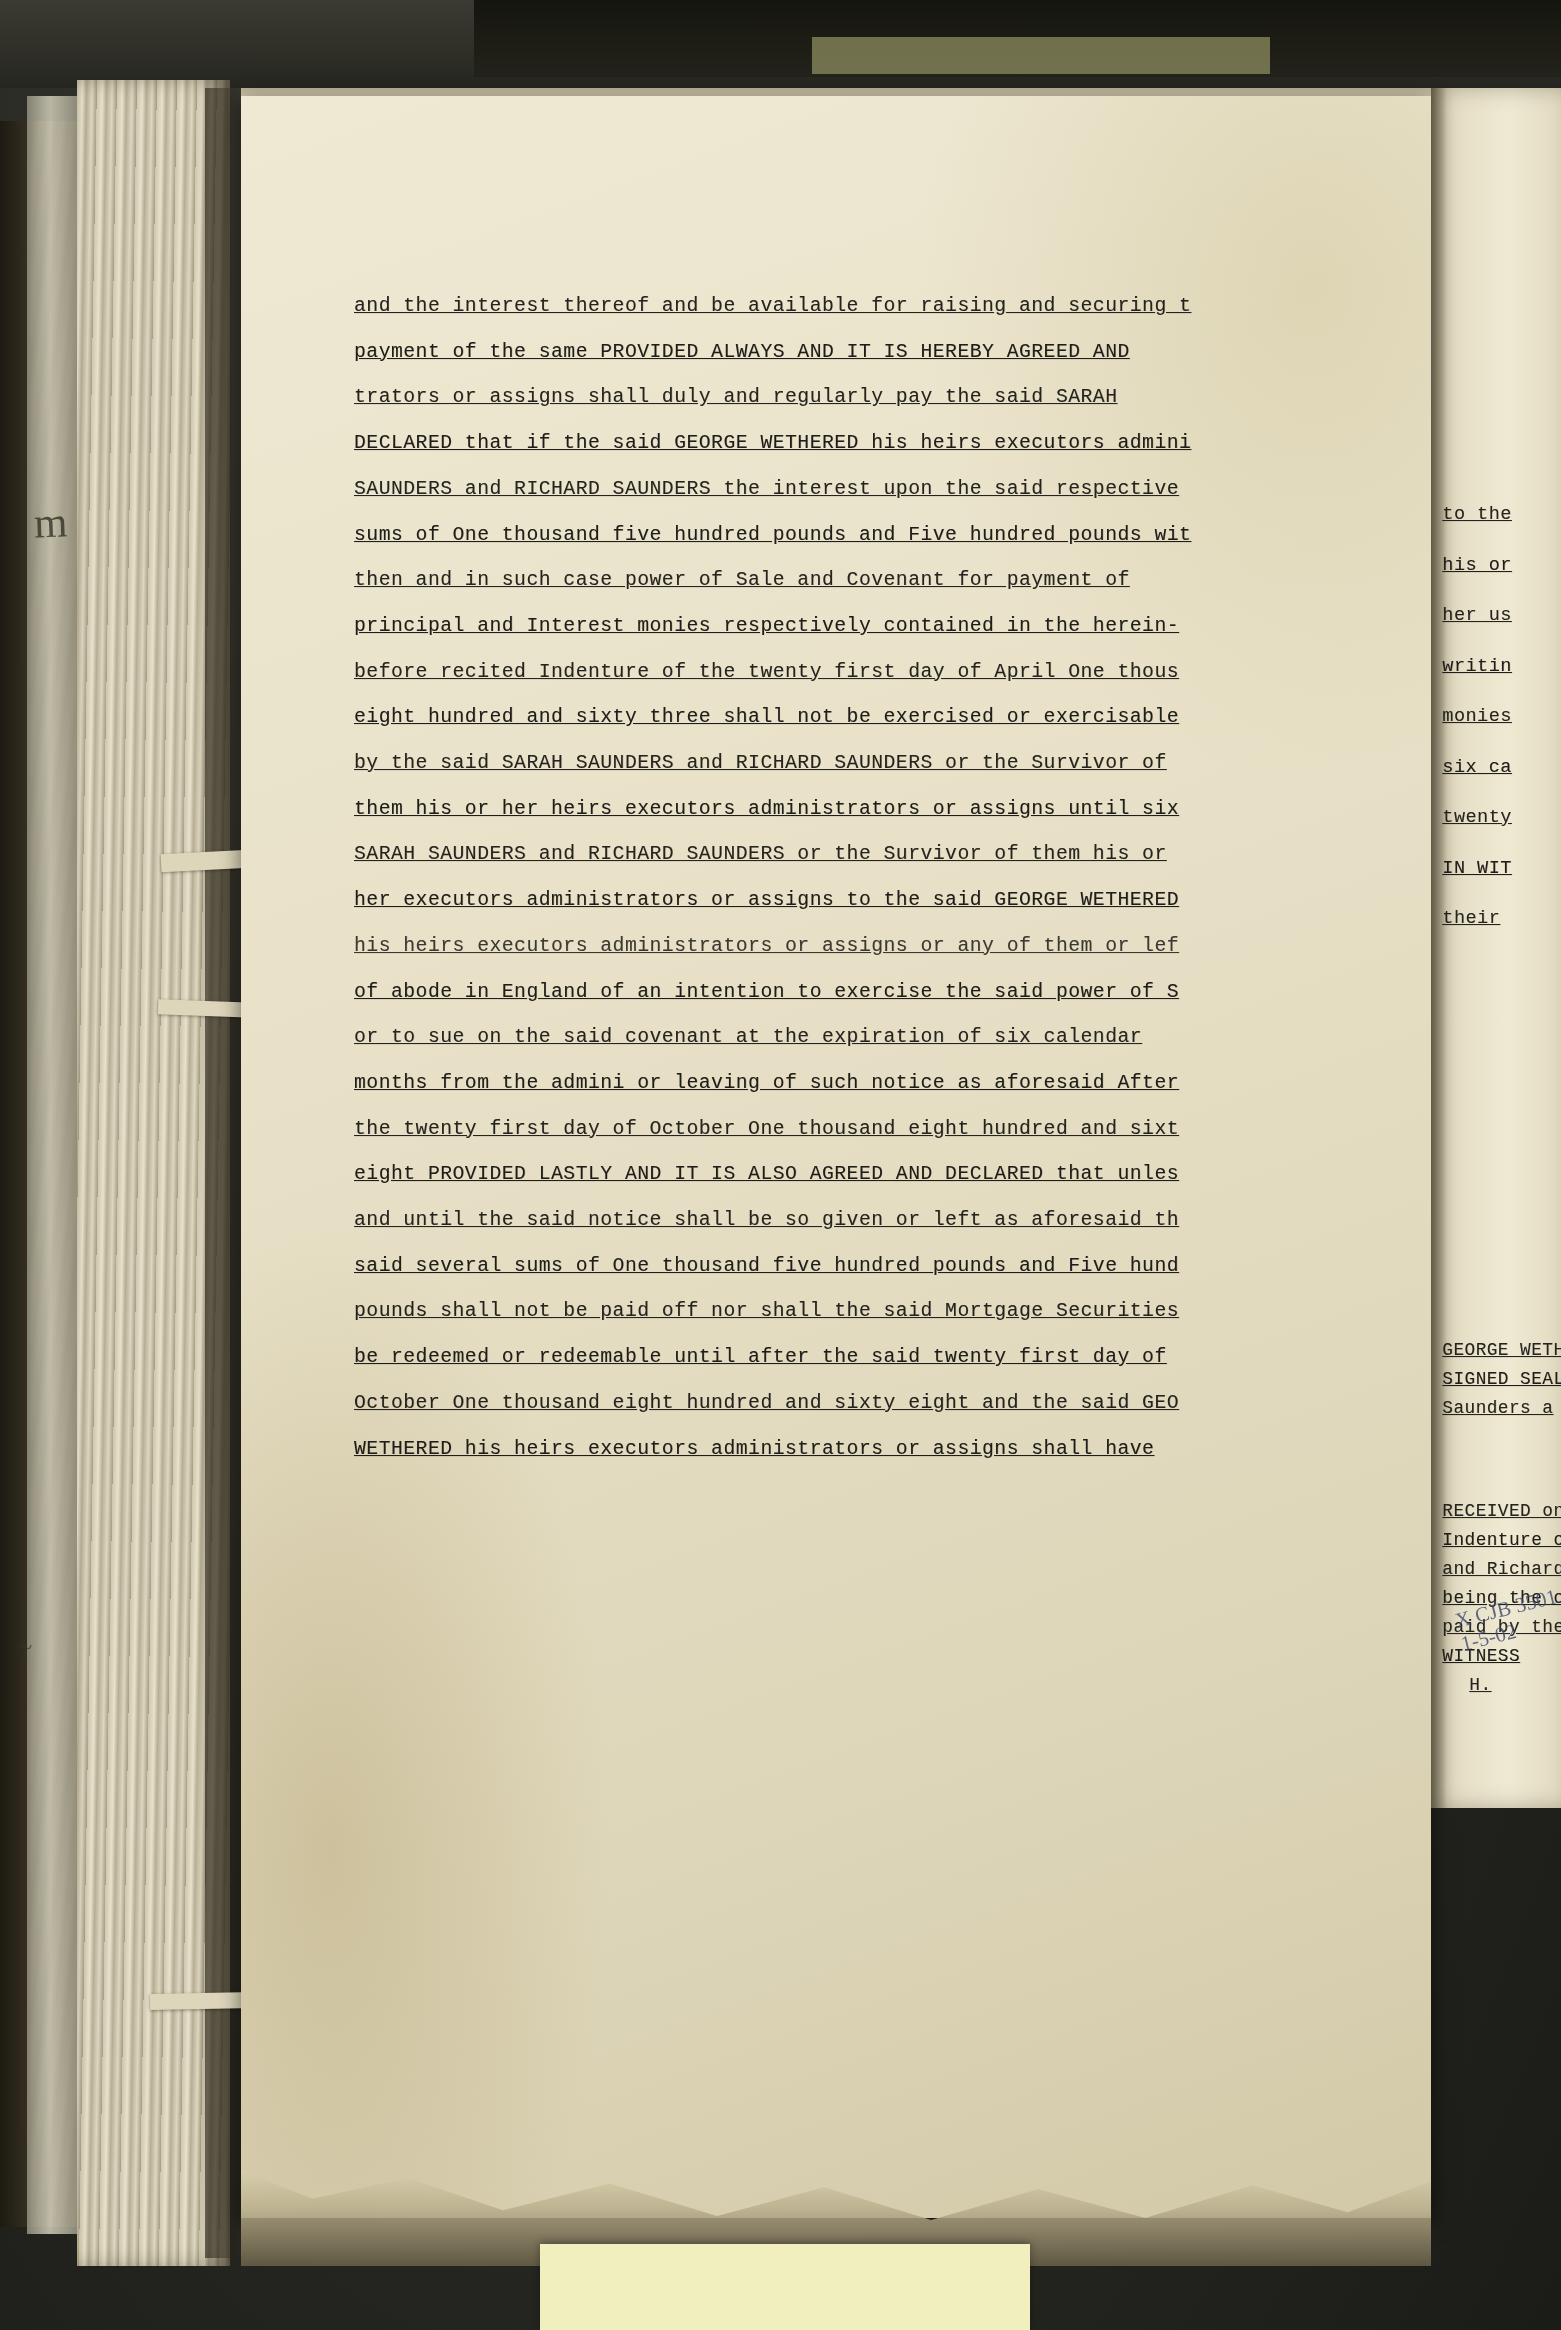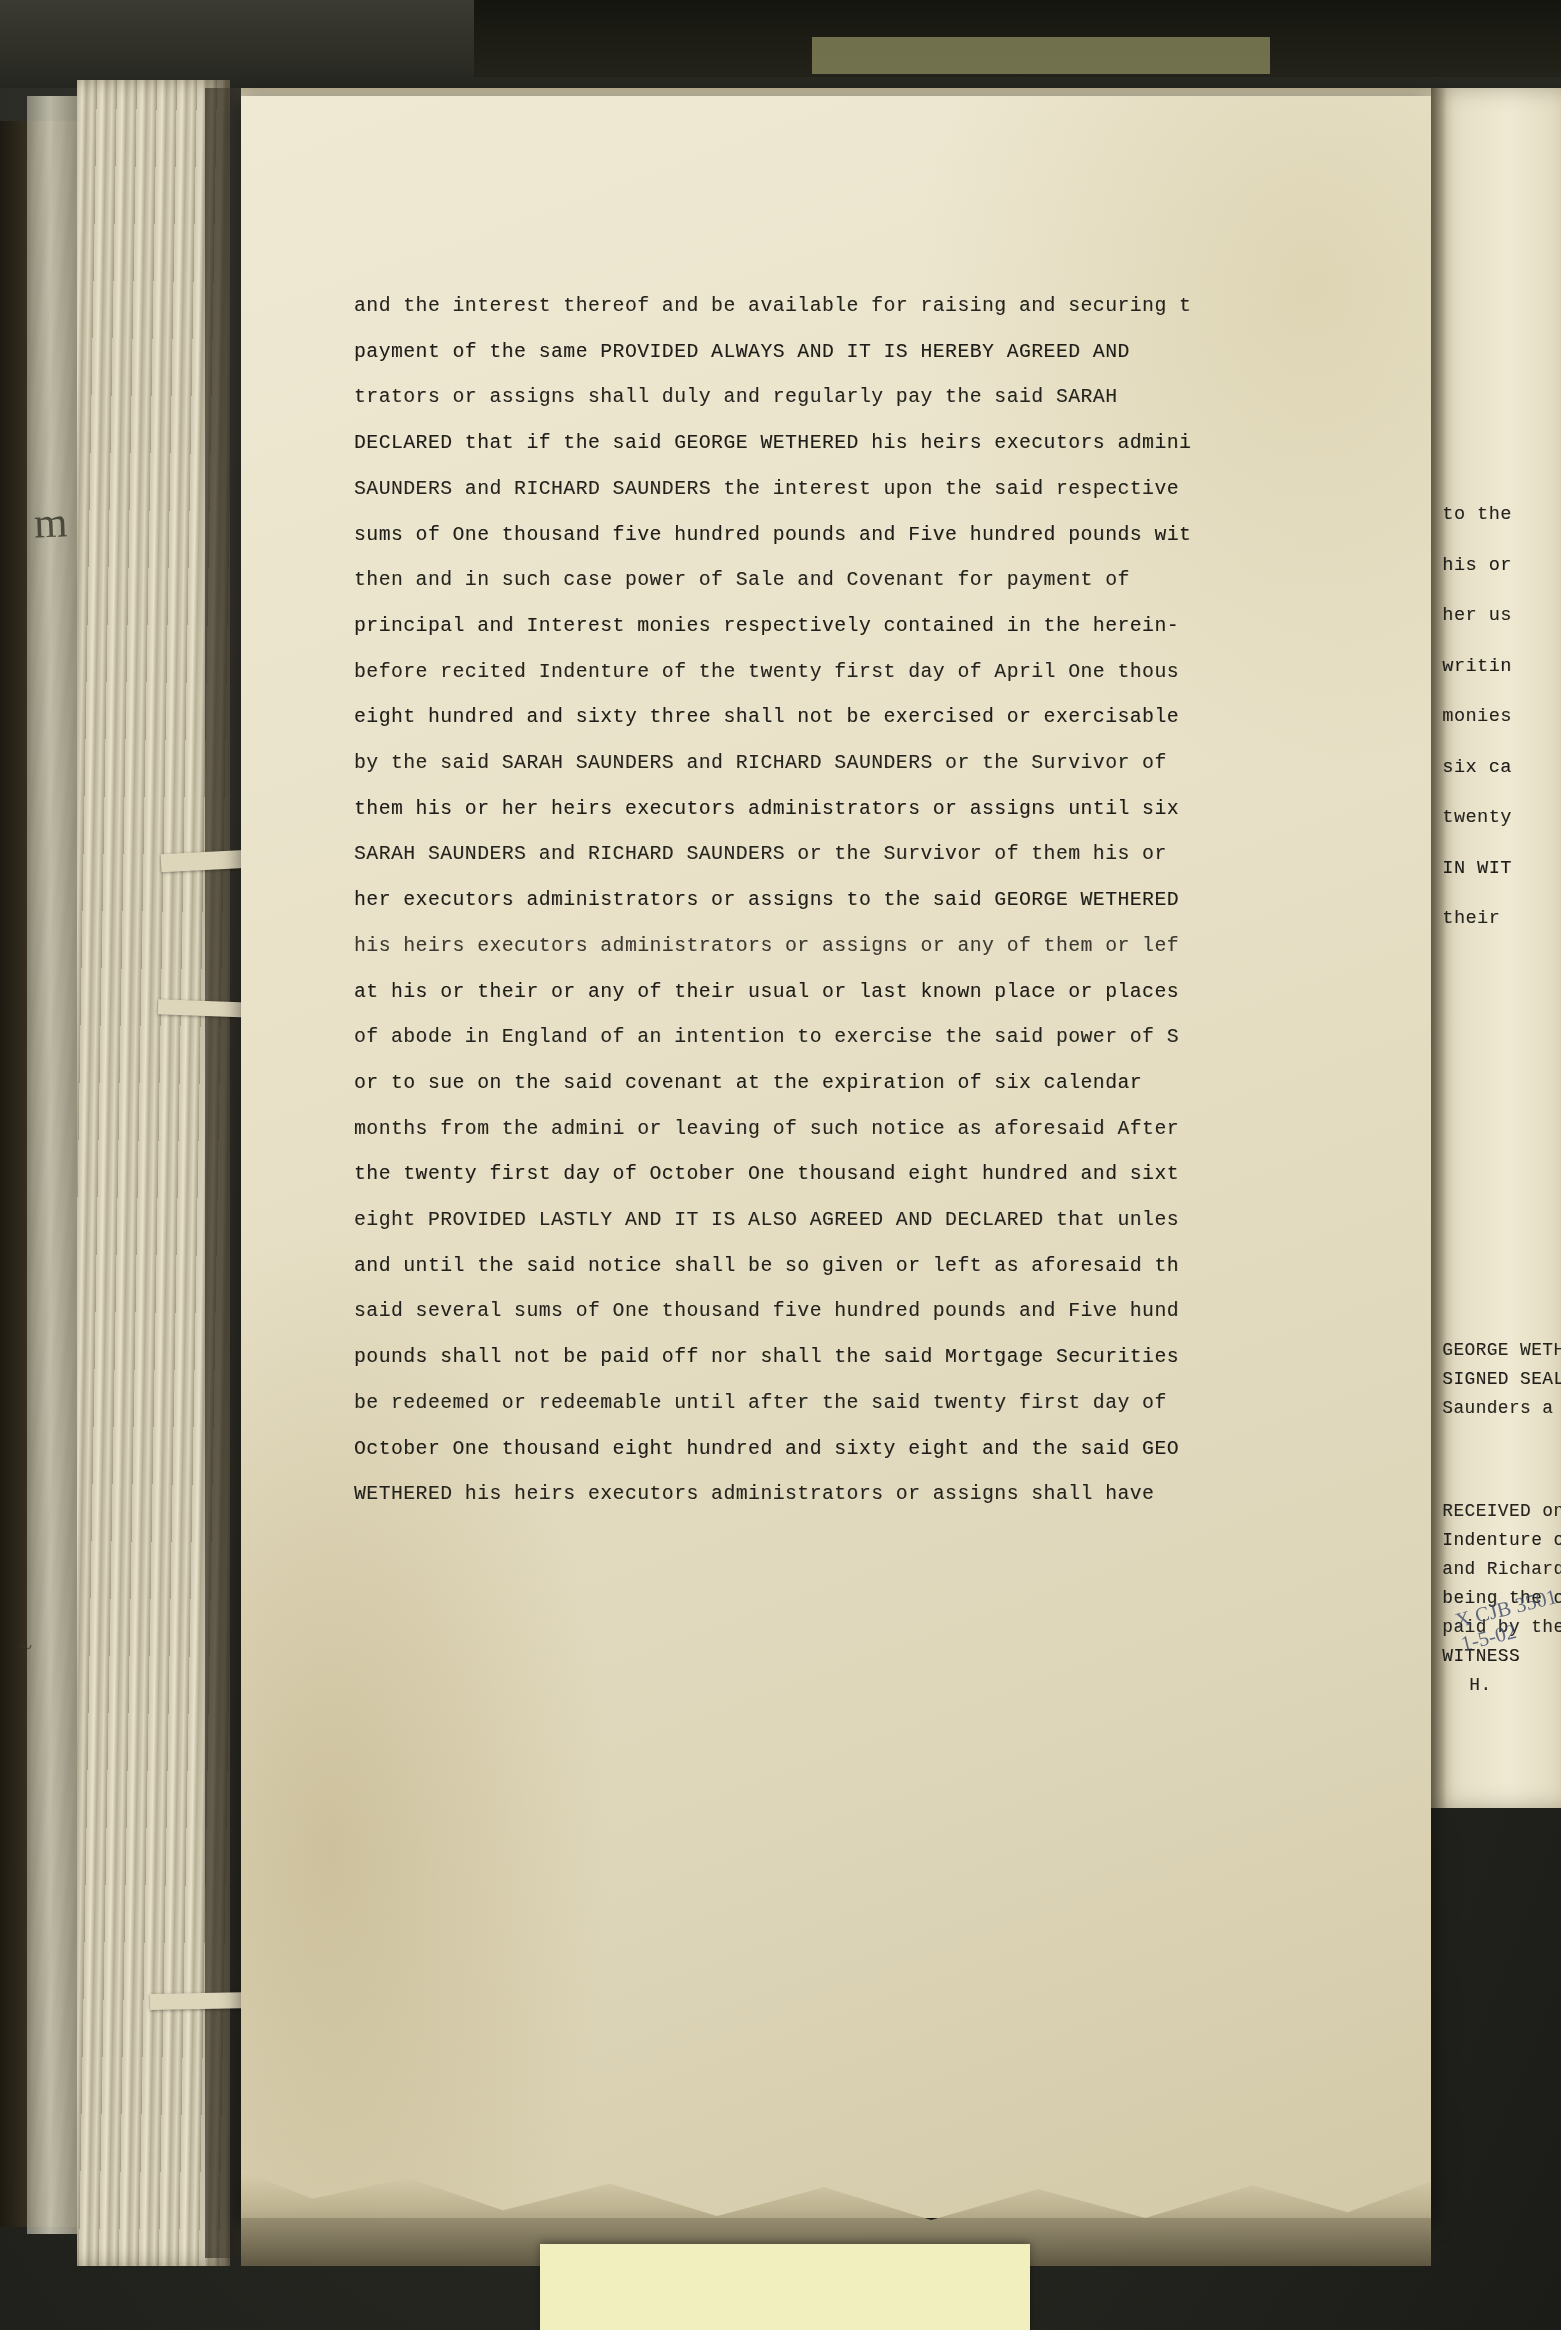--- a/index.html
+++ b/index.html
@@ -123,20 +123,21 @@
   .typed-line {
     font-size: 19.7px;
     letter-spacing: 0.5px;
     line-height: 1;
     color: #1e1d19;
     margin: 0 0 26px 0;
     white-space: pre;
     text-shadow: 0.4px 0.3px 0 rgba(60,55,40,.35);
     font-family: "Liberation Mono", "DejaVu Sans Mono", monospace;
     transform-origin: left center;
+    text-decoration: underline;
   }
   .typed-line:nth-child(odd) { opacity: .97; }
   .typed-line.faint { opacity: .86; }
 
   
   .right-page {
     position: absolute;
     left: 1431px; top: 88px; width: 130px; height: 1720px;
     background: linear-gradient(90deg, #cdc5a8 0%, #e6dfc6 18%, #efe9d3 60%, #e2dbc1 100%);
     overflow: hidden;
@@ -235,21 +236,20 @@
       <p class="typed-line">sums of One thousand five hundred pounds and Five hundred pounds wit</p>
       <p class="typed-line">then and in such case power of Sale and Covenant for payment of</p>
       <p class="typed-line">principal and Interest monies respectively contained in the herein-</p>
       <p class="typed-line">before recited Indenture of the twenty first day of April One thous</p>
       <p class="typed-line">eight hundred and sixty three shall not be exercised or exercisable</p>
       <p class="typed-line">by the said SARAH SAUNDERS and RICHARD SAUNDERS or the Survivor of</p>
       <p class="typed-line">them his or her heirs executors administrators or assigns until six</p>
       <p class="typed-line">SARAH SAUNDERS and RICHARD SAUNDERS or the Survivor of them his or</p>
       <p class="typed-line">her executors administrators or assigns to the said GEORGE WETHERED</p>
       <p class="typed-line faint">his heirs executors administrators or assigns or any of them or lef</p>
-      <p class="typed-line">at his or their or any of their usual or last known place or places</p>
       <p class="typed-line">of abode in England of an intention to exercise the said power of S</p>
       <p class="typed-line">or to sue on the said covenant at the expiration of six calendar</p>
       <p class="typed-line">months from the admini or leaving of such notice as aforesaid After</p>
       <p class="typed-line">the twenty first day of October One thousand eight hundred and sixt</p>
       <p class="typed-line">eight PROVIDED LASTLY AND IT IS ALSO AGREED AND DECLARED that unles</p>
       <p class="typed-line">and until the said notice shall be so given or left as aforesaid th</p>
       <p class="typed-line">said several sums of One thousand five hundred pounds and Five hund</p>
       <p class="typed-line">pounds shall not be paid off nor shall the said Mortgage Securities</p>
       <p class="typed-line">be redeemed or redeemable until after the said twenty first day of</p>
       <p class="typed-line">October One thousand eight hundred and sixty eight and the said GEO</p>

